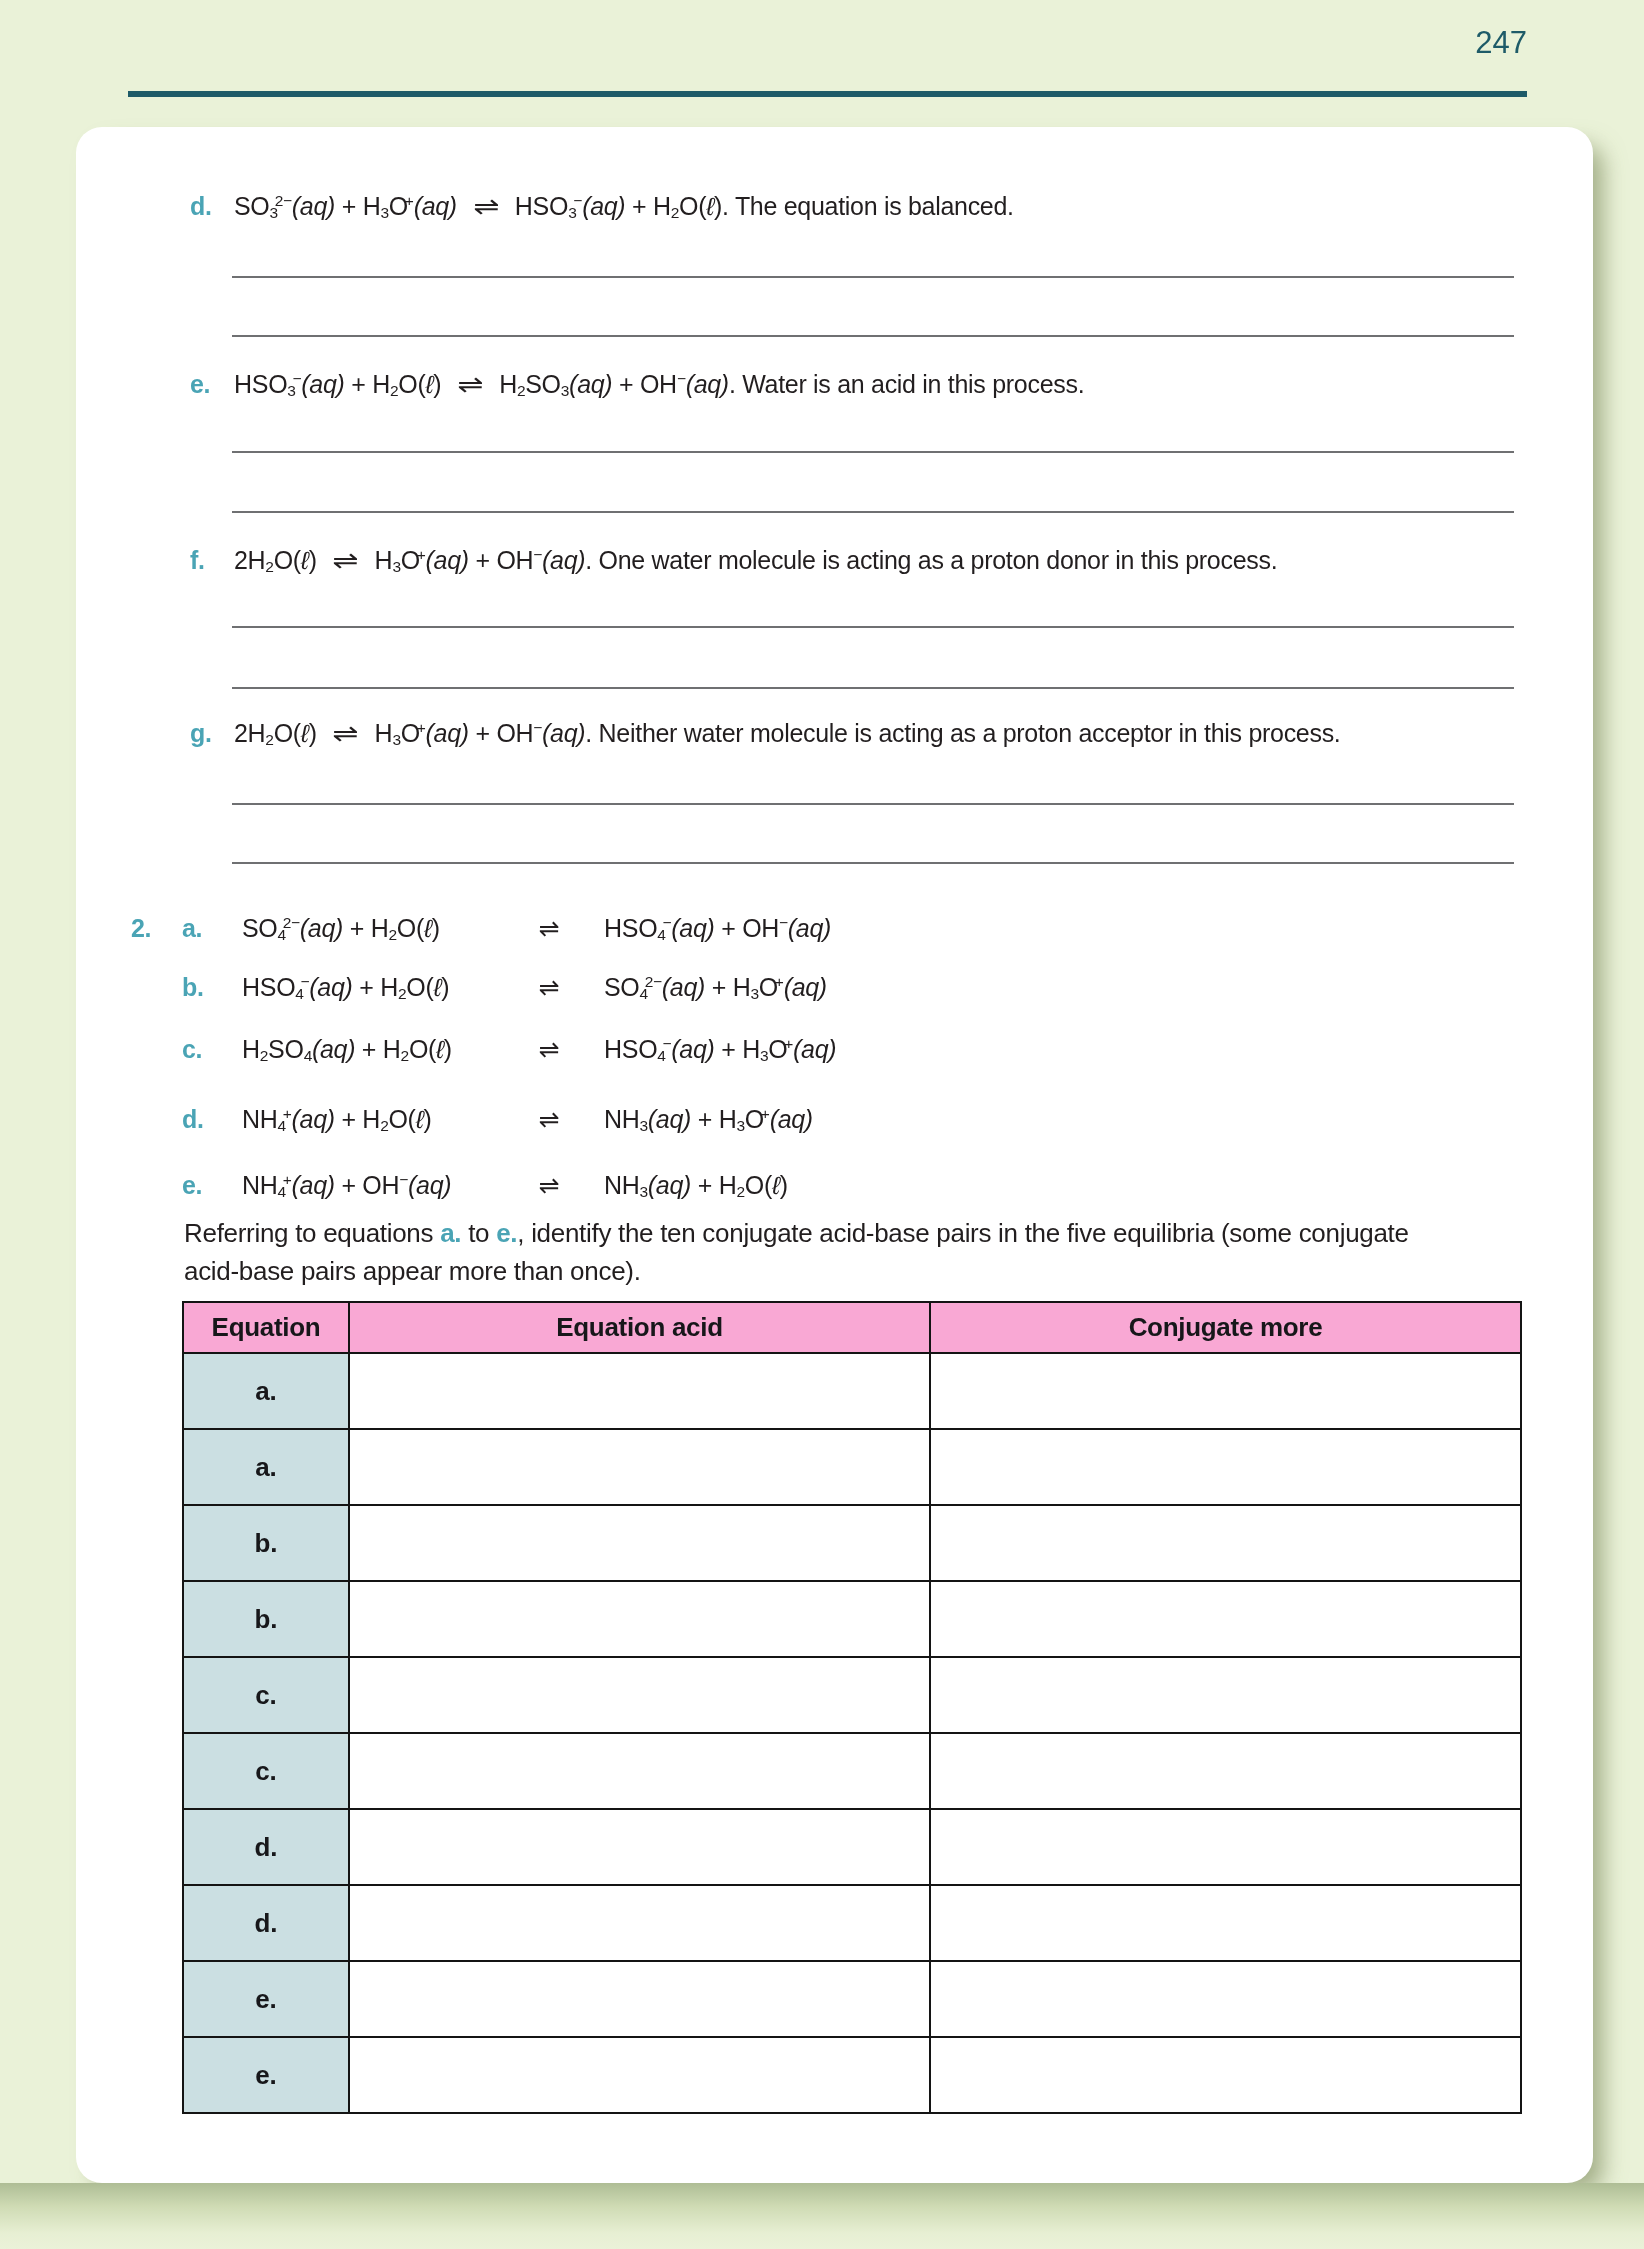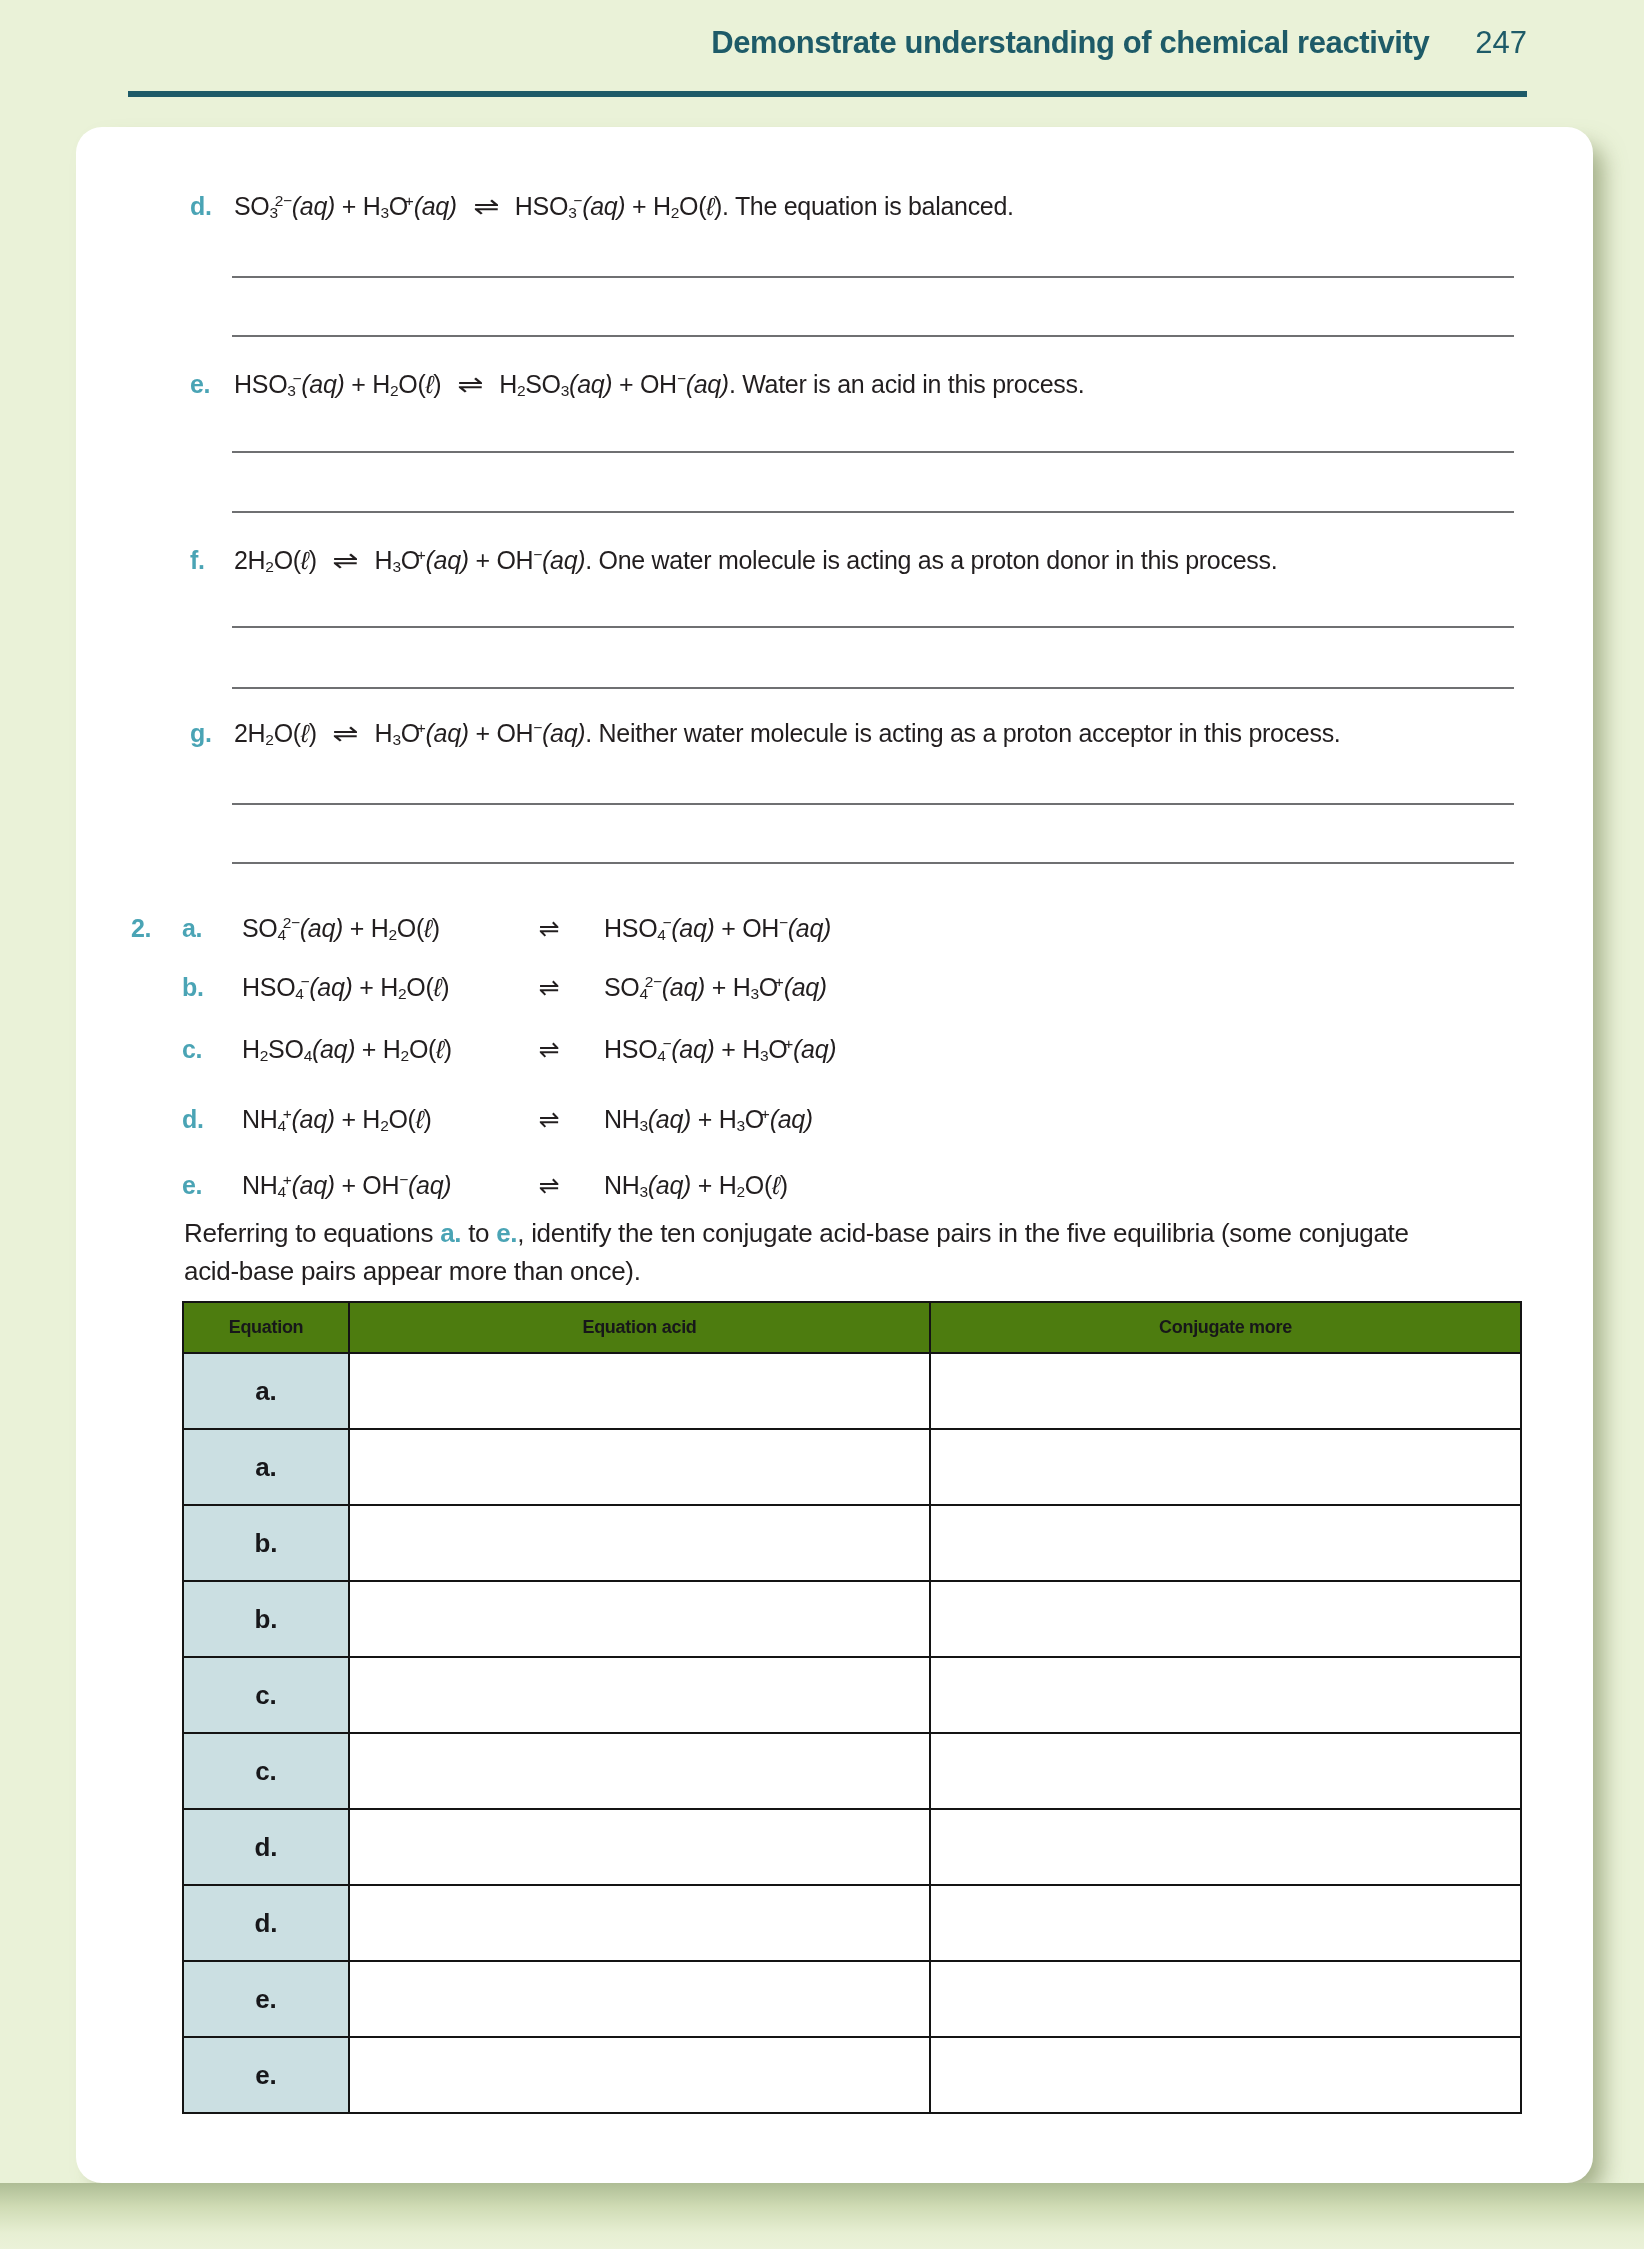--- a/index.html
+++ b/index.html
@@ -41,35 +41,34 @@
   .teal{color:#4aa4b5;font-weight:700;}
   
   sub,sup{font-size:0.62em;line-height:0;}
   sub{vertical-align:-0.22em;}
   sup{vertical-align:0.55em;}
   sub + sup{margin-left:-0.2em;}
   .harpoon{display:inline-block;padding:0 12px;font-family:"DejaVu Sans",sans-serif;transform:scaleX(1.25);}
   
   .anstable{position:absolute;left:106px;top:1174px;width:1339px;border-collapse:collapse;table-layout:fixed;}
   .anstable th,.anstable td{border:2.5px solid #141414;padding:0;}
-  .anstable thead th{background:#4d7c0f;height:49px;font-size:18px;font-weight:700;color:#17171a;letter-spacing:-0.3px;}
+  .anstable thead th{background:#f9a8d4;height:49px;font-size:26px;font-weight:700;color:#17171a;letter-spacing:-0.3px;}
   .anstable tbody th{background:#cbdfe2;font-size:26px;font-weight:700;color:#17171a;text-align:center;}
   .anstable tbody tr{height:76px;}
   .anstable tbody td{background:#ffffff;}
   
   .footer{
     position:absolute;left:0;top:2183px;width:1644px;height:67px;
     background:linear-gradient(180deg,#aebd95 0%,#cfdbb4 35%,#e7efd3 75%,#ebf2d9 100%);
   }
 </style>
 </head>
 <body>
 
 <div class="hdr">
-  <span class="title">Demonstrate understanding of chemical reactivity</span>
   <span class="pno">247</span>
 </div>
 <div class="hdr-rule"></div>
 
 <div class="card">
 
   <div class="item item-d">
     <span class="lbl">d.</span><span>SO<sub>3</sub><sup>2−</sup><i>(aq)</i> + H<sub>3</sub>O<sup>+</sup><i>(aq)</i> <span class="harpoon">⇌</span> HSO<sub>3</sub><sup>−</sup><i>(aq)</i> + H<sub>2</sub>O(<i>ℓ</i>). The equation is balanced.</span>
   </div>
   <div class="ans ans-1"></div>

